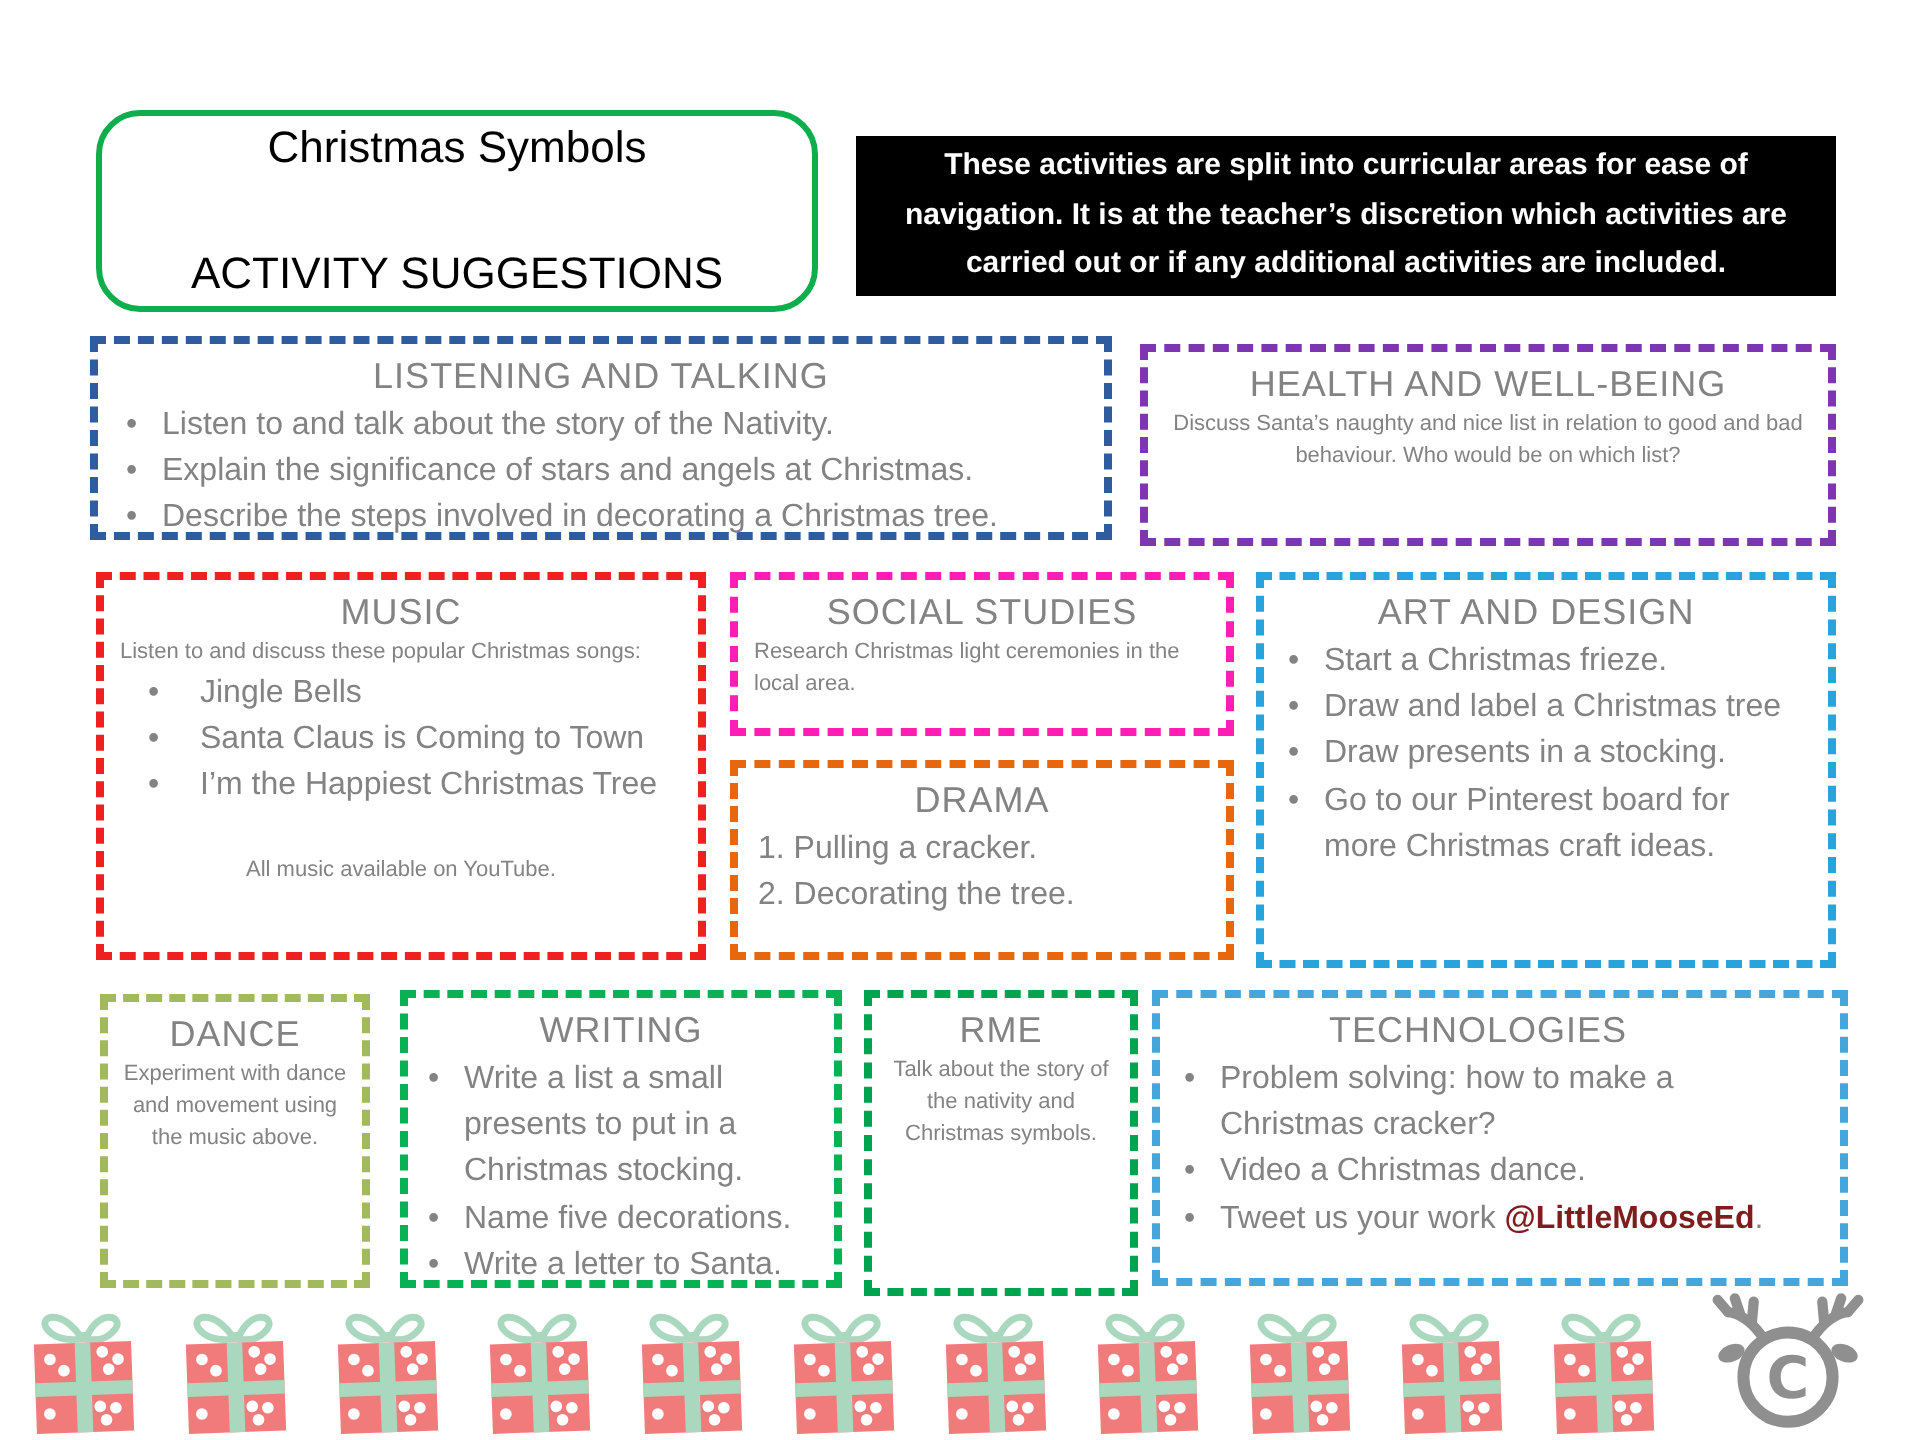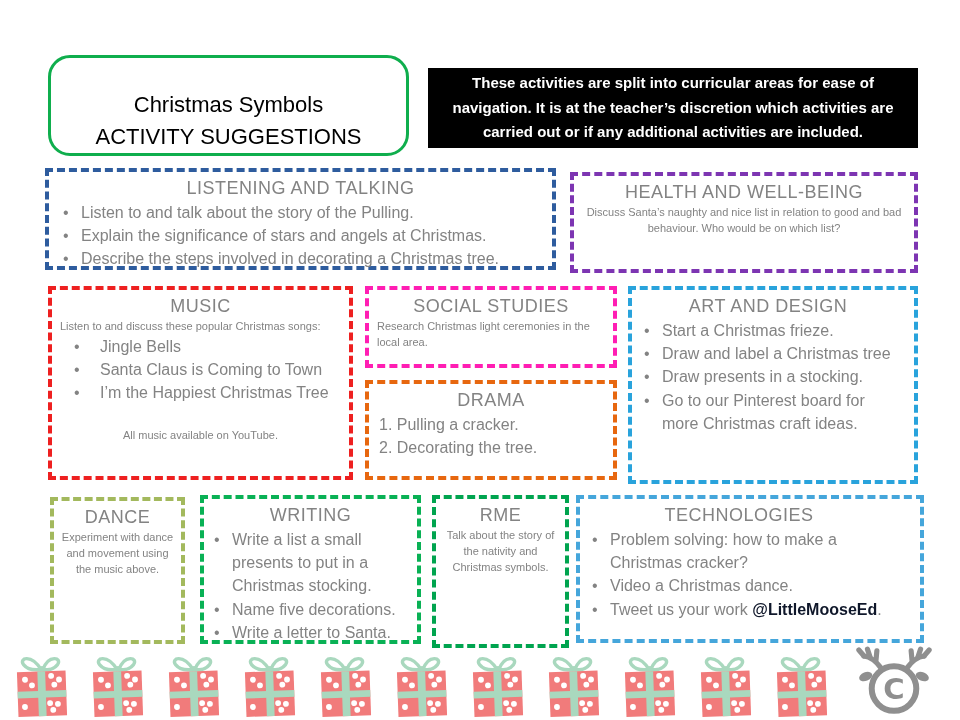--- a/index.html
+++ b/index.html
@@ -10,21 +10,21 @@
   .body-txt{font-size:11px;line-height:1.45;}
   .centered{text-align:center;}
   .bullet-list .li{display:flex;font-size:16px;line-height:1.45;}
   .bullet-list .li::before{content:"\2022";flex:0 0 26px;padding-left:8px;box-sizing:border-box;}
   .plain-list .li{display:block;font-size:16px;line-height:1.45;}
   .wide-indent .li::before{flex-basis:40px;padding-left:14px;}
 
   
   .title-card{position:absolute;left:48px;top:55px;width:355px;height:95px;
               border:3px solid #0fae4d;border-radius:22px;display:flex;flex-direction:column;
-              align-items:center;justify-content:flex-end;color:#000;z-index:2;background:#fff;}
+              align-items:center;justify-content:space-between;color:#000;z-index:2;background:#fff;}
   .title-card .l1{font-size:22px;line-height:1.45;}
   .title-card .l2{font-size:22px;line-height:1.45;}
 
   
   .notice{position:absolute;left:428px;top:68px;width:490px;height:80px;background:#000;color:#fff;
           font-weight:bold;font-size:15px;line-height:1.66;text-align:center;display:flex;
           align-items:center;justify-content:center;padding:2px 10px;box-sizing:border-box;z-index:2;}
 
   
   .listening{left:45px;top:168px;width:511px;height:102px;padding:2px 6px;}
@@ -32,21 +32,21 @@
   .music{left:48px;top:286px;width:305px;height:194px;padding:2px 8px;}
   .social{left:365px;top:286px;width:252px;height:82px;padding:2px 8px;}
   .drama{left:365px;top:380px;width:252px;height:100px;padding:2px 10px;}
   .art{left:628px;top:286px;width:290px;height:198px;padding:2px 14px 2px 4px;}
   .dance{left:50px;top:497px;width:135px;height:147px;padding:2px 4px;}
   .writing{left:200px;top:495px;width:221px;height:149px;padding:2px 2px;}
   .rme{left:432px;top:495px;width:137px;height:153px;padding:2px 4px;}
   .tech{left:576px;top:495px;width:348px;height:148px;padding:2px 26px 2px 4px;}
 
   .music .footer{margin-top:23px;text-align:center;}
-  .tech b{color:#0f172a;}
+  .tech b{color:#7f1d1d;}
 
   
   .presents{position:absolute;left:12px;bottom:0px;display:flex;gap:16px;z-index:1;}
   .present{width:60px;height:70px;display:block;}
 
   .moose{position:absolute;right:22px;bottom:4px;z-index:1;}
 </style>
 </head>
 <body>
 
@@ -85,21 +85,21 @@
     <div class="l2">ACTIVITY SUGGESTIONS</div>
   </div>
 
   <div class="notice">
     <span>These activities are split into curricular areas for ease of navigation. It is at the teacher’s discretion which activities are carried out or if any additional activities are included.</span>
   </div>
 
   <div class="box listening" style="border-color: rgb(46, 92, 158);">
     <h2>LISTENING AND TALKING</h2>
     <div class="bullet-list">
-        <div class="li">Listen to and talk about the story of the Pulling.</div>
+        <div class="li">Listen to and talk about the story of the Nativity.</div>
         <div class="li">Explain the significance of stars and angels at Christmas.</div>
         <div class="li">Describe the steps involved in decorating a Christmas tree.</div>
       </div>
   </div>
 
   <div class="box health" style="border-color: rgb(125, 53, 178);">
     <h2>HEALTH AND WELL-BEING</h2>
     <div class="body-txt centered">Discuss Santa’s naughty and nice list in relation to good and bad behaviour. Who would be on which list?</div>
   </div>
 

